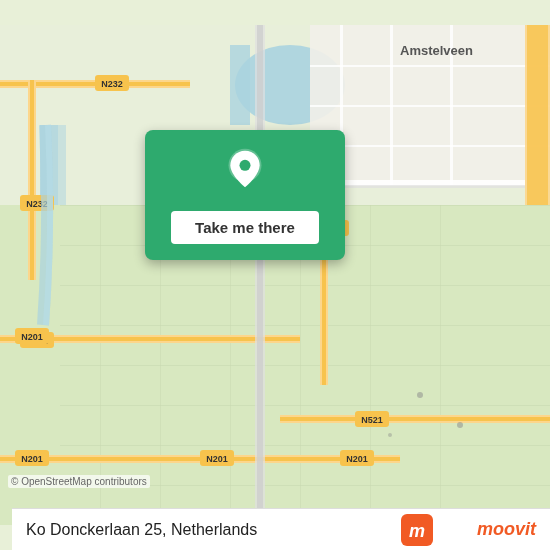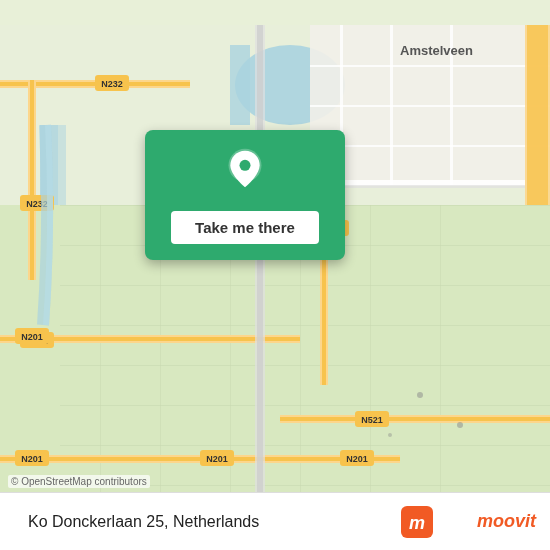--- a/index.html
+++ b/index.html
@@ -57,27 +57,27 @@
       font-size: 15px;
       font-weight: 600;
       color: #333;
       cursor: pointer;
       white-space: nowrap;
     }
 
     
     #bottom-bar {
       position: absolute;
-      bottom: 0; left: 0; right: 0;
-      height: 58px;
+      bottom: 0; left: 12px; right: 0;
+      height: 42px;
       background: white;
       display: flex;
       align-items: center;
       justify-content: space-between;
-      padding: 0 14px 0 28px;
+      padding: 0 14px 0 14px;
       border-top: 1px solid #ddd;
     }
 
     #address-text {
       font-size: 16px;
       font-weight: 500;
       color: #222;
     }
 
     #moovit-logo {

